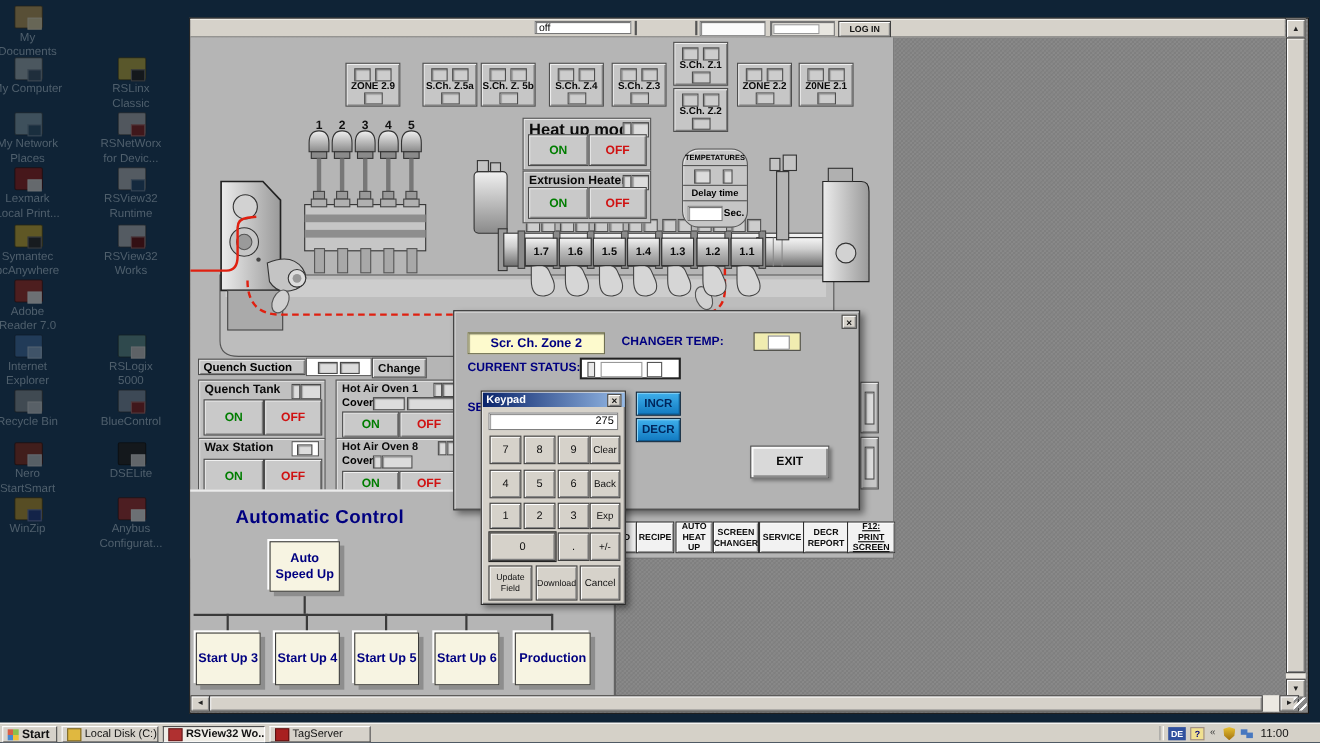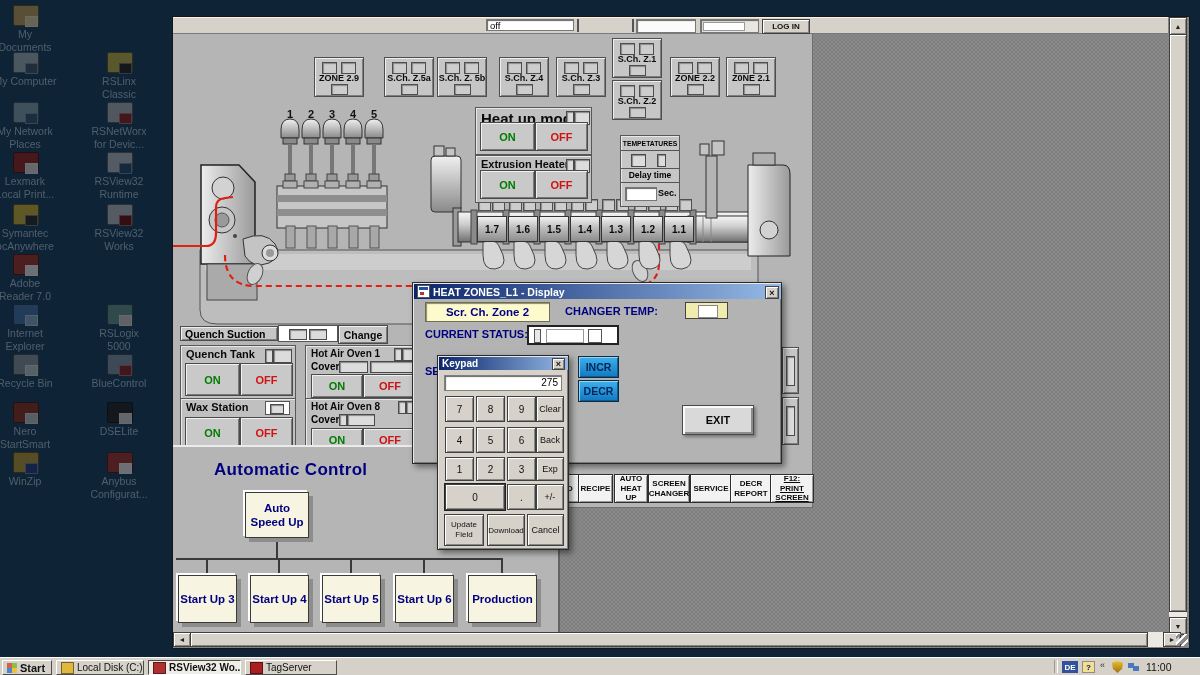--- a/index.html
+++ b/index.html
@@ -420,21 +420,21 @@
   </div>
 
   <div class="abs panel" style="left:475px;top:155px;width:115px;height:46px;">
     <div class="ptitle" style="font-size:11px;">Extrusion Heater</div>
     <div class="abs ind" style="left:90px;top:3px;width:6px;height:12px;"></div>
     <div class="abs ind" style="left:98px;top:3px;width:14px;height:12px;"></div>
     <div class="abs hmi-btn on" style="left:4px;top:14px;width:53px;height:27px;">ON</div>
     <div class="abs hmi-btn off" style="left:59px;top:14px;width:51px;height:27px;">OFF</div>
   </div>
 
-  <div class="abs panel" style="left:620px;top:135px;width:58px;height:70px;background:#c6c6c6;">
+  <div class="abs panel" style="left:620px;top:135px;width:58px;height:70px;background:#c6c6c6;border-radius:15px;">
     <div class="abs" style="left:0;top:0;width:58px;height:14px;border-bottom:1px solid #555;font-size:6.8px;font-weight:bold;display:flex;align-items:center;justify-content:center;">TEMPETATURES</div>
     <div class="abs" style="left:0;top:14px;width:58px;height:18px;border-bottom:1px solid #555;">
       <div class="abs ind" style="left:10px;top:4px;width:13px;height:11px;"></div>
       <div class="abs ind" style="left:36px;top:4px;width:7px;height:11px;"></div>
     </div>
     <div class="abs" style="left:0;top:32px;width:58px;height:14px;border-bottom:1px solid #555;font-size:8.5px;font-weight:bold;display:flex;align-items:center;justify-content:center;">Delay time</div>
     <div class="abs" style="left:0;top:46px;width:58px;height:22px;">
       <div class="abs sunken" style="left:4px;top:5px;width:30px;height:12px;"></div>
       <div class="abs" style="left:37px;top:6px;font-size:9px;font-weight:bold;">Sec.</div>
     </div>
@@ -534,24 +534,20 @@
     <div class="abs sbtn" style="left:0;top:600px;width:16px;height:16px;">▼</div>
   </div>
   <div class="abs sb" style="left:173px;top:632px;width:1008px;height:15px;">
     <div class="abs sbtn" style="left:0;top:0;width:16px;height:13px;">◄</div>
     <div class="abs sthumb" style="left:17px;top:0;width:956px;height:13px;"></div>
     <div class="abs sbtn" style="left:990px;top:0;width:16px;height:13px;">►</div>
   </div>
   <div class="abs grip" style="left:1176px;top:634px;width:12px;height:12px;"></div>
 
   <div class="abs dlg" style="left:412px;top:282px;width:368px;height:180px;">
-    <div class="abs titlebar" style="left:1px;top:1px;width:364px;height:15px;">
-      <span class="dlgicon"></span>
-      <span>HEAT ZONES_L1 - Display</span>
-    </div>
     <div class="abs xbtn" style="left:352px;top:3px;width:12px;height:11px;">×</div>
     <div class="abs yellow-field" style="left:12px;top:19px;width:123px;height:18px;">Scr. Ch. Zone 2</div>
     <div class="abs dlbl" style="left:152px;top:22px;">CHANGER TEMP:</div>
     <div class="abs" style="left:272px;top:19px;width:43px;height:17px;background:#f0ecb0;border:1px solid #444;box-sizing:border-box;">
       <div class="abs" style="left:12px;top:2px;width:18px;height:11px;background:#fff;border:1px solid #888;"></div>
     </div>
     <div class="abs dlbl" style="left:12px;top:45px;">CURRENT STATUS:</div>
     <div class="abs" style="left:114px;top:42px;width:92px;height:20px;background:#fff;border:2px solid #222;box-sizing:border-box;">
       <div class="abs" style="left:5px;top:2px;width:5px;height:12px;background:#e8e8e8;border:1px solid #555;"></div>
       <div class="abs" style="left:17px;top:2px;width:36px;height:12px;background:#fff;border:1px solid #999;"></div>

